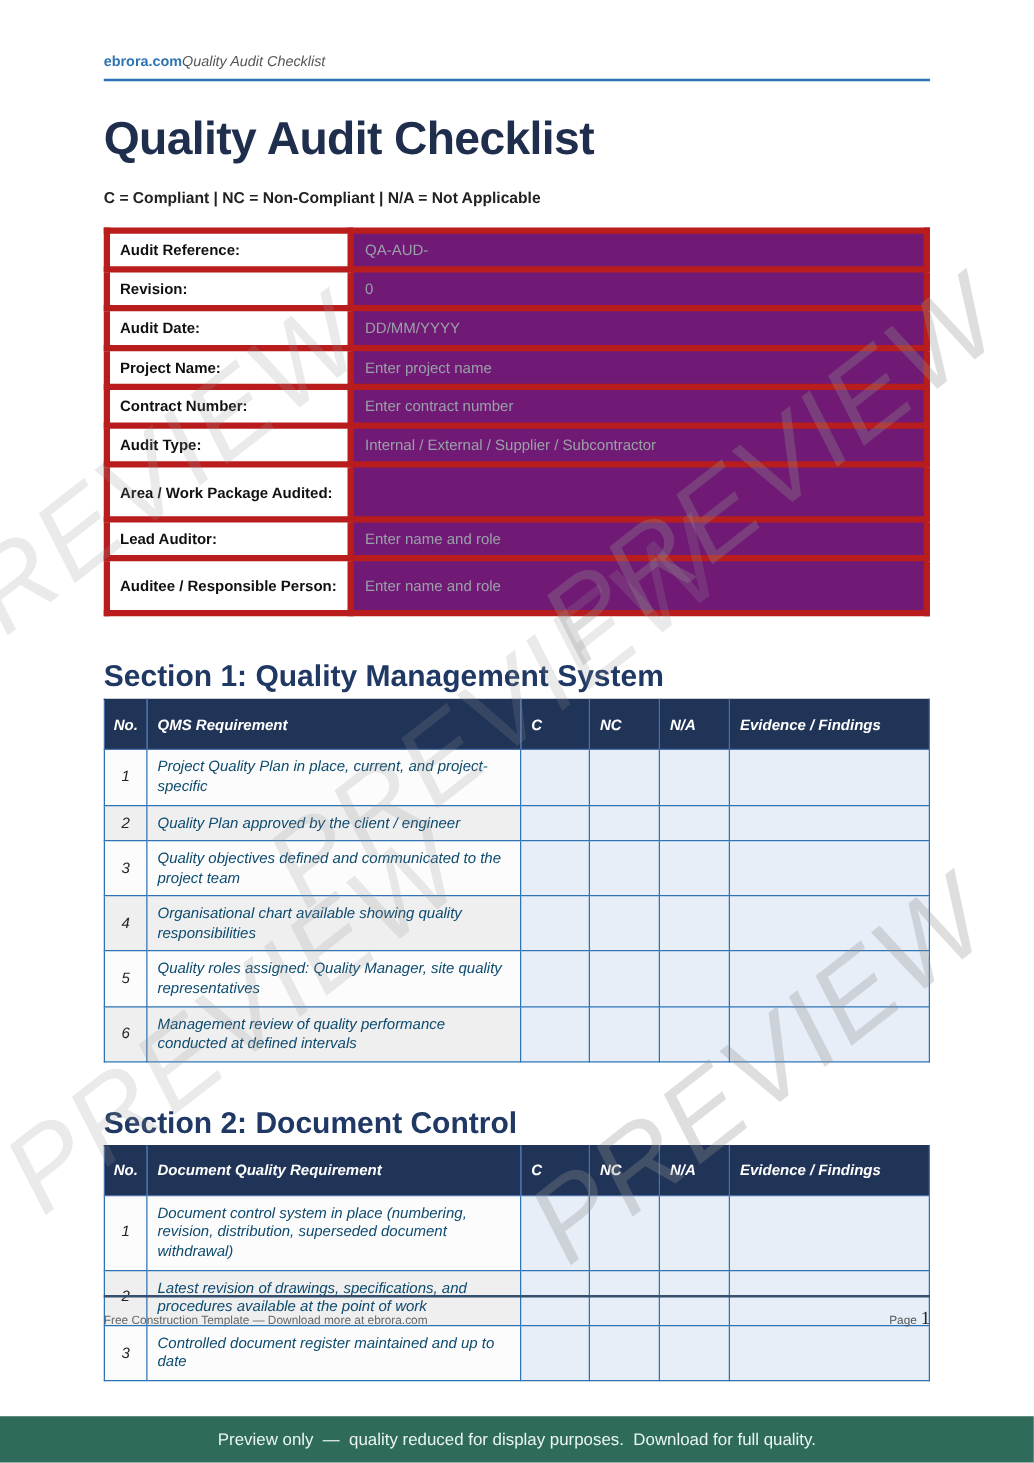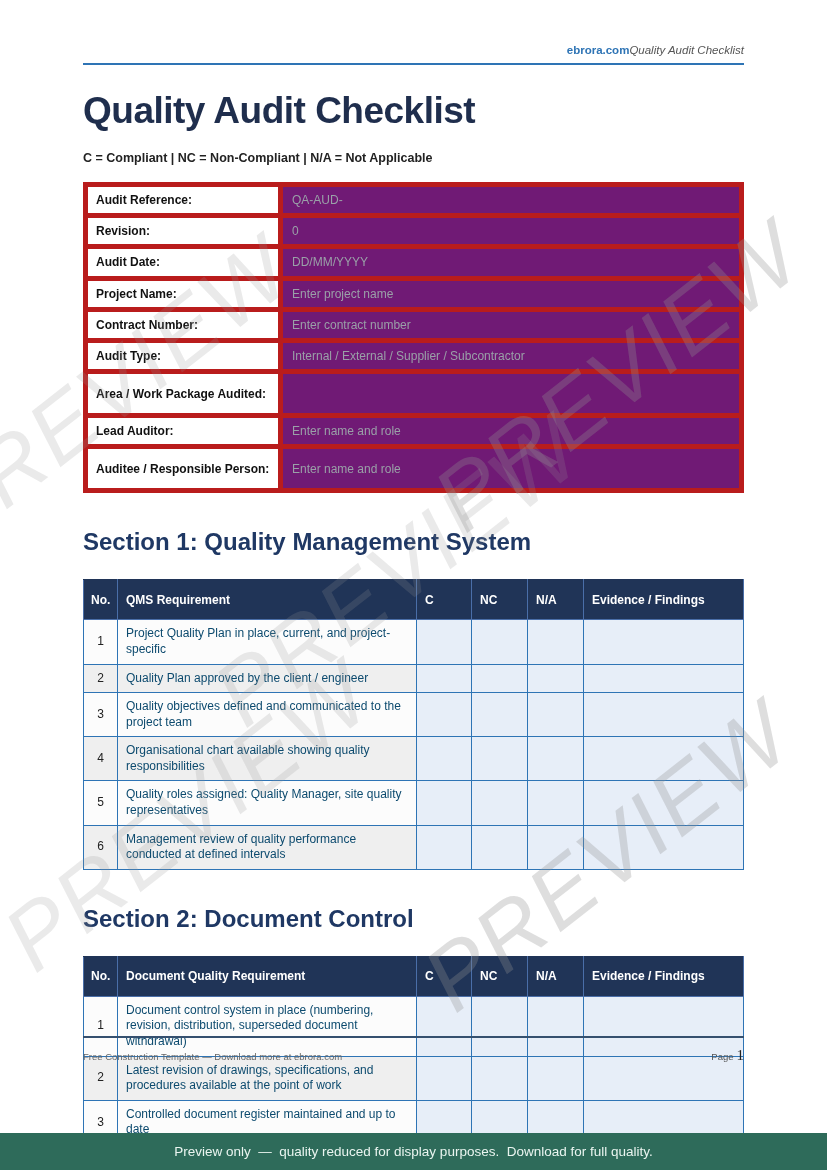--- a/index.html
+++ b/index.html
@@ -8,21 +8,21 @@
     font-family: "Liberation Sans", "DejaVu Sans", sans-serif;
     background: #ffffff;
     position: relative;
     overflow: hidden;
     color: #1a1a1a;
   }
   #page { position: relative; width: 827px; height: 1170px; background: #fff; }
   .content { margin: 0 83px; width: 661px; position: relative; z-index: 2; }
 
   
-  .top-row { display: flex; justify-content: flex-end; align-items: baseline; padding-top: 44px; }
+  .top-row { display: flex; justify-content: flex-start; align-items: baseline; padding-top: 44px; }
   .site-link { color: #2e74b5; font-weight: bold; font-size: 11.5px; }
   .doc-ref { color: #555; font-style: italic; font-size: 11.5px; }
   .top-rule { height: 2px; background: #2e74b5; margin-top: 7px; }
 
   
   h1.title { margin-top: 25px; font-size: 37px; font-weight: bold; color: #1f2e4d; letter-spacing: -0.5px; }
   .legend { margin-top: 19px; font-size: 12.5px; font-weight: bold; color: #222; }
   .desc { margin-top: 9px; font-size: 12px; font-style: italic; color: #333; line-height: 1.4; max-width: 620px; }
 
   
@@ -31,21 +31,21 @@
   .info-table td { border: 5px solid #b91c1c; font-size: 12px; vertical-align: middle; }
   .info-table td.lbl { width: 195px; font-weight: bold; background: #ffffff; padding: 5px 8px; line-height: 1.35; color: #111; }
   .info-table td.val { background: #701a75; color: #9aa0a8; padding: 5px 9px; }
   .info-table tr.tall td { height: 44px; }
   .info-table tr td { height: 25px; }
 
   
   h2.section-heading { margin-top: 35px; font-size: 24px; font-weight: bold; color: #1f3864; }
 
   
-  .check-table { margin-top: 23px; }
+  .check-table { margin-top: 3px; font-style: italic; }
   .check-table th {
     background: #203457; color: #ffffff; font-size: 12px; font-weight: bold;
     text-align: left; padding: 6px 8px; border: 1px solid #4a6ea8; border-top-color: #203457;
     height: 40px; vertical-align: middle;
   }
   .check-table th.c-no { width: 34px; padding: 6px 2px 6px 7px; word-break: break-all; line-height: 1.2; }
   .check-table th.c-c  { width: 55px; }
   .check-table th.c-nc { width: 56px; }
   .check-table th.c-na { width: 56px; }
   .check-table th.c-ev { width: 160px; }

